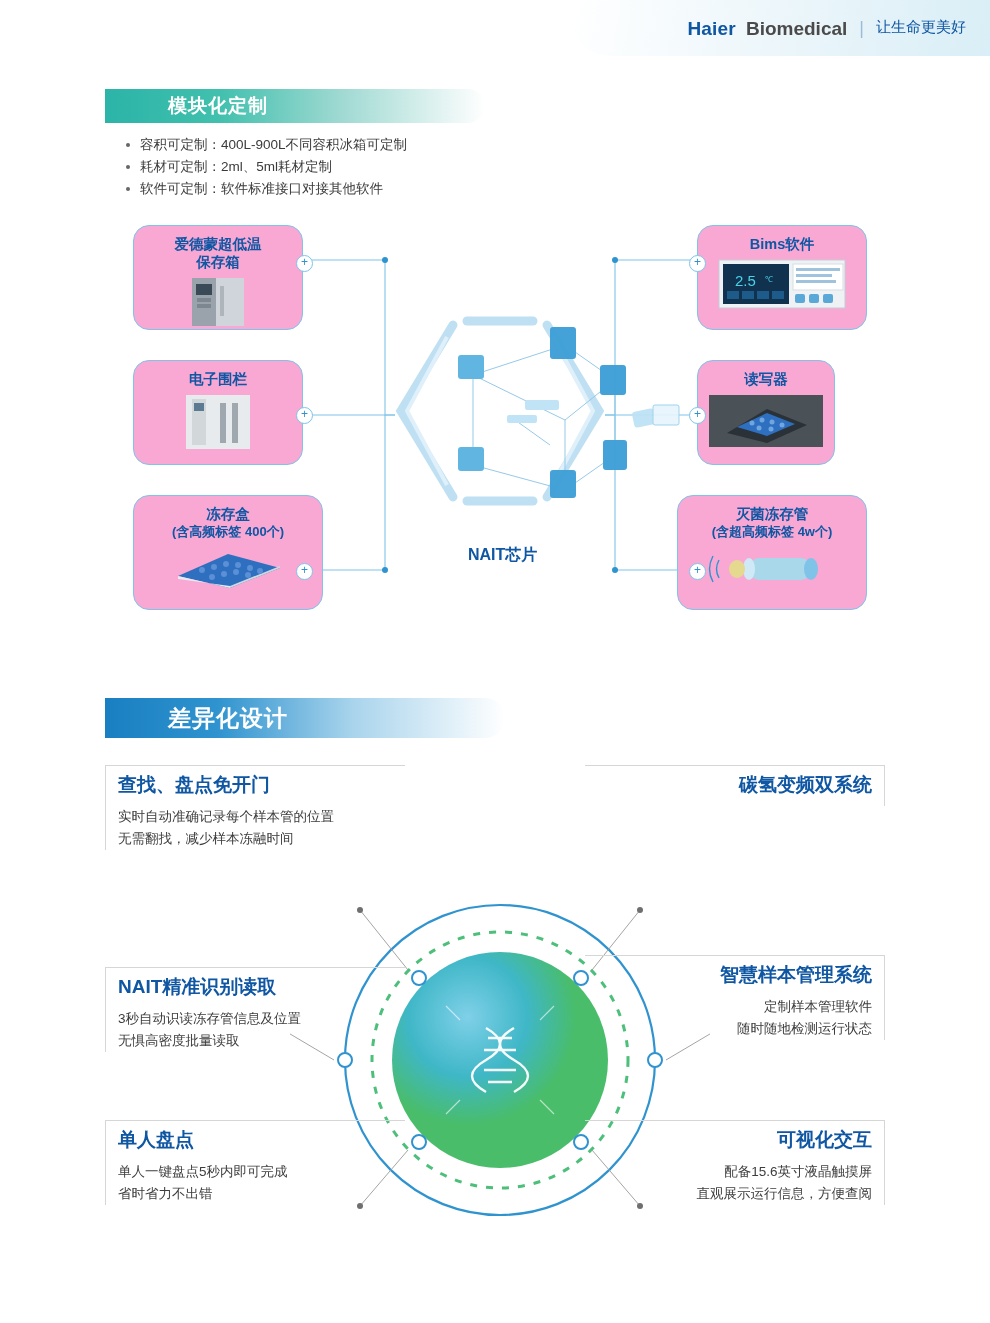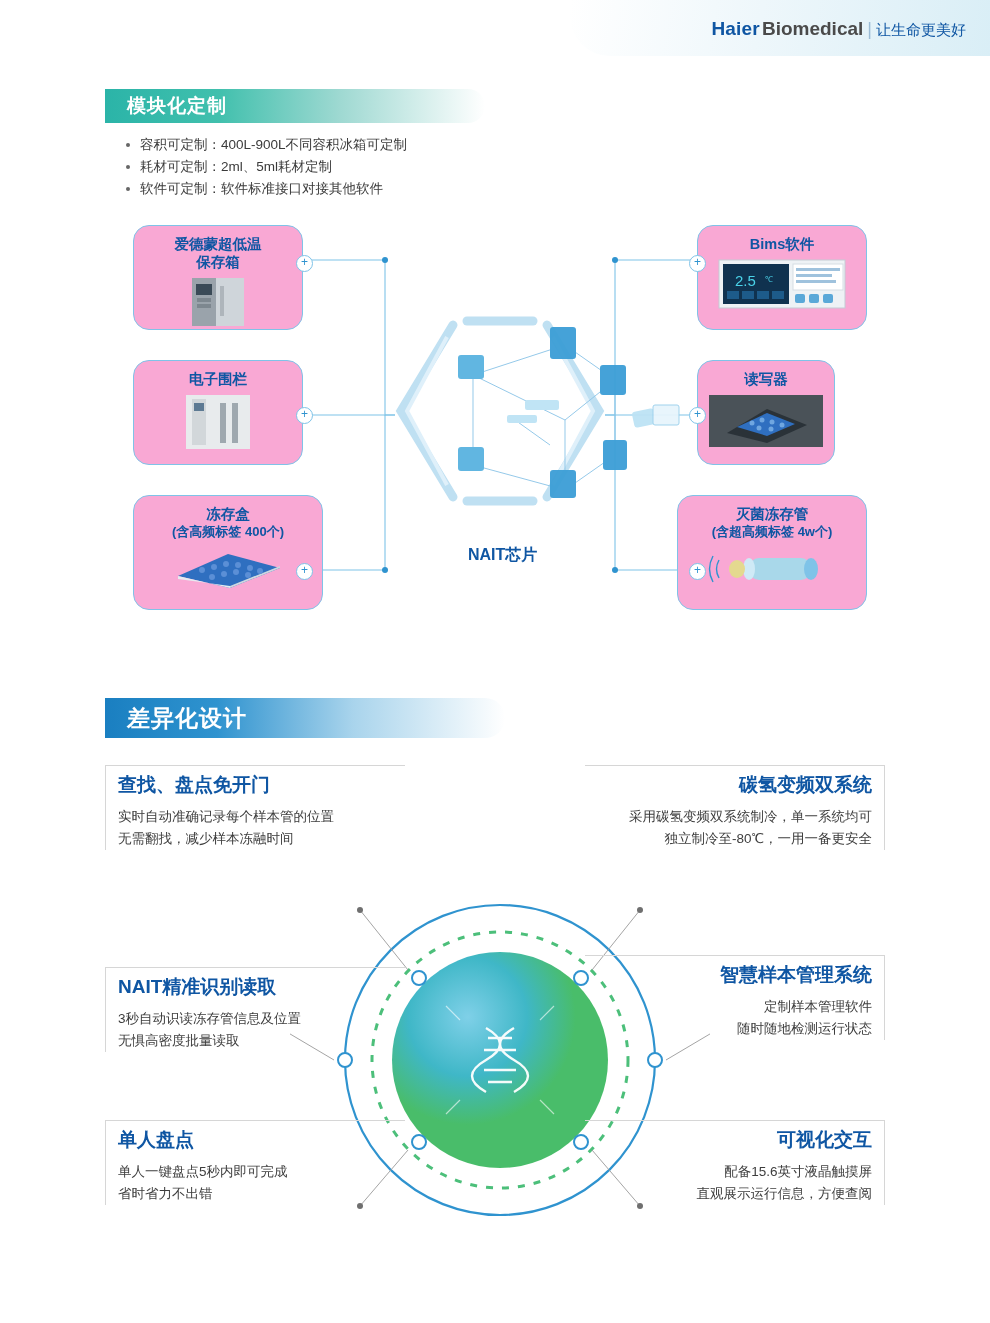--- a/index.html
+++ b/index.html
@@ -21,22 +21,22 @@
     position: absolute;
     top: 0; right: 0;
     width: 420px; height: 56px;
     background: linear-gradient(100deg, #ffffff 0%, #eef7fb 45%, #d9eef6 100%);
     border-bottom-left-radius: 40px;
   }
   .brand-inner {
     position: absolute;
     top: 18px; right: 24px;
     display: flex;
-    align-items: flex-end;
-    gap: 2px;
+    align-items: flex-start;
+    gap: 10px;
     white-space: nowrap;
   }
   .brand-haier {
     font-size: 19px;
     font-weight: bold;
     color: #0f56a3;
     letter-spacing: .2px;
   }
   .brand-bio {
     font-size: 19px;
@@ -52,20 +52,21 @@
     font-size: 15px;
     color: #0f56a3;
   }
 
   
   .sec-banner {
     position: absolute;
     height: 34px;
     display: flex;
     align-items: center;
+    padding-left: 41px;
   }
   .sec-banner .bar {
     position: absolute;
     left: 0; top: 0;
     height: 34px;
     border-radius: 0 17px 17px 0;
   }
   .sec-banner .txt {
     position: relative;
     color: #fff;
@@ -442,22 +443,20 @@
 </svg>
 
 <div class="dcard left" style="left:105px; top:765px;">
   <div class="dtitle">查找、盘点免开门</div>
   <div class="dbody">实时自动准确记录每个样本管的位置
 无需翻找，减少样本冻融时间</div>
 </div>
 
 <div class="dcard right" style="left:585px; top:765px;">
   <div class="dtitle">碳氢变频双系统</div>
-  <div class="dbody">采用碳氢变频双系统制冷，单一系统均可
-独立制冷至-80℃，一用一备更安全</div>
 </div>
 
 <div class="dcard left" style="left:105px; top:955px;margin-top:12px;">
   <div class="dtitle">NAIT精准识别读取</div>
   <div class="dbody">3秒自动识读冻存管信息及位置
 无惧高密度批量读取</div>
 </div>
 
 <div class="dcard right" style="left:585px; top:955px;">
   <div class="dtitle">智慧样本管理系统</div>

